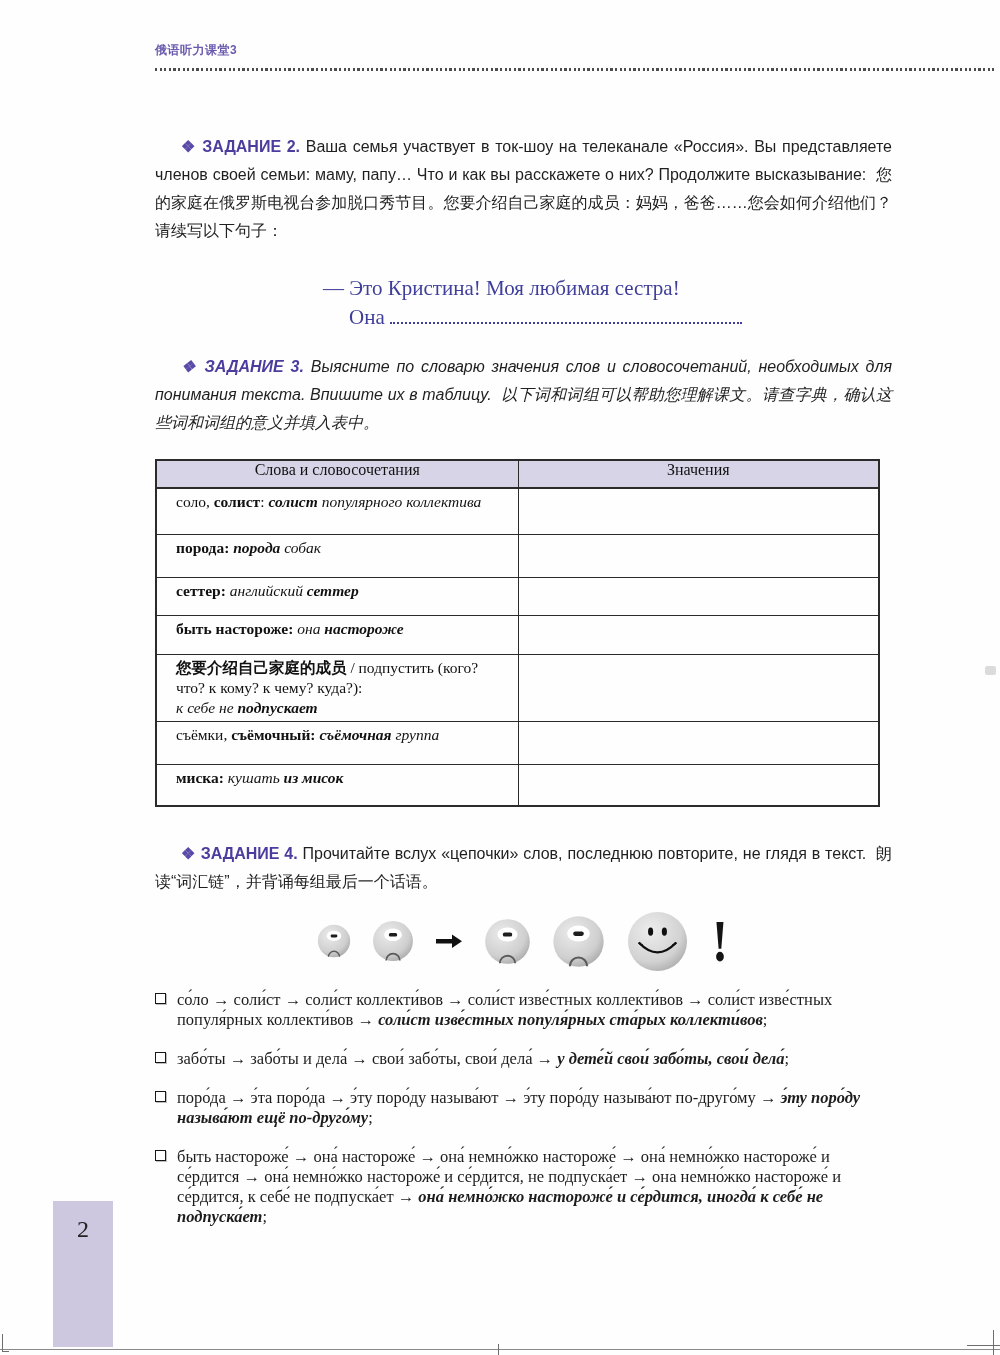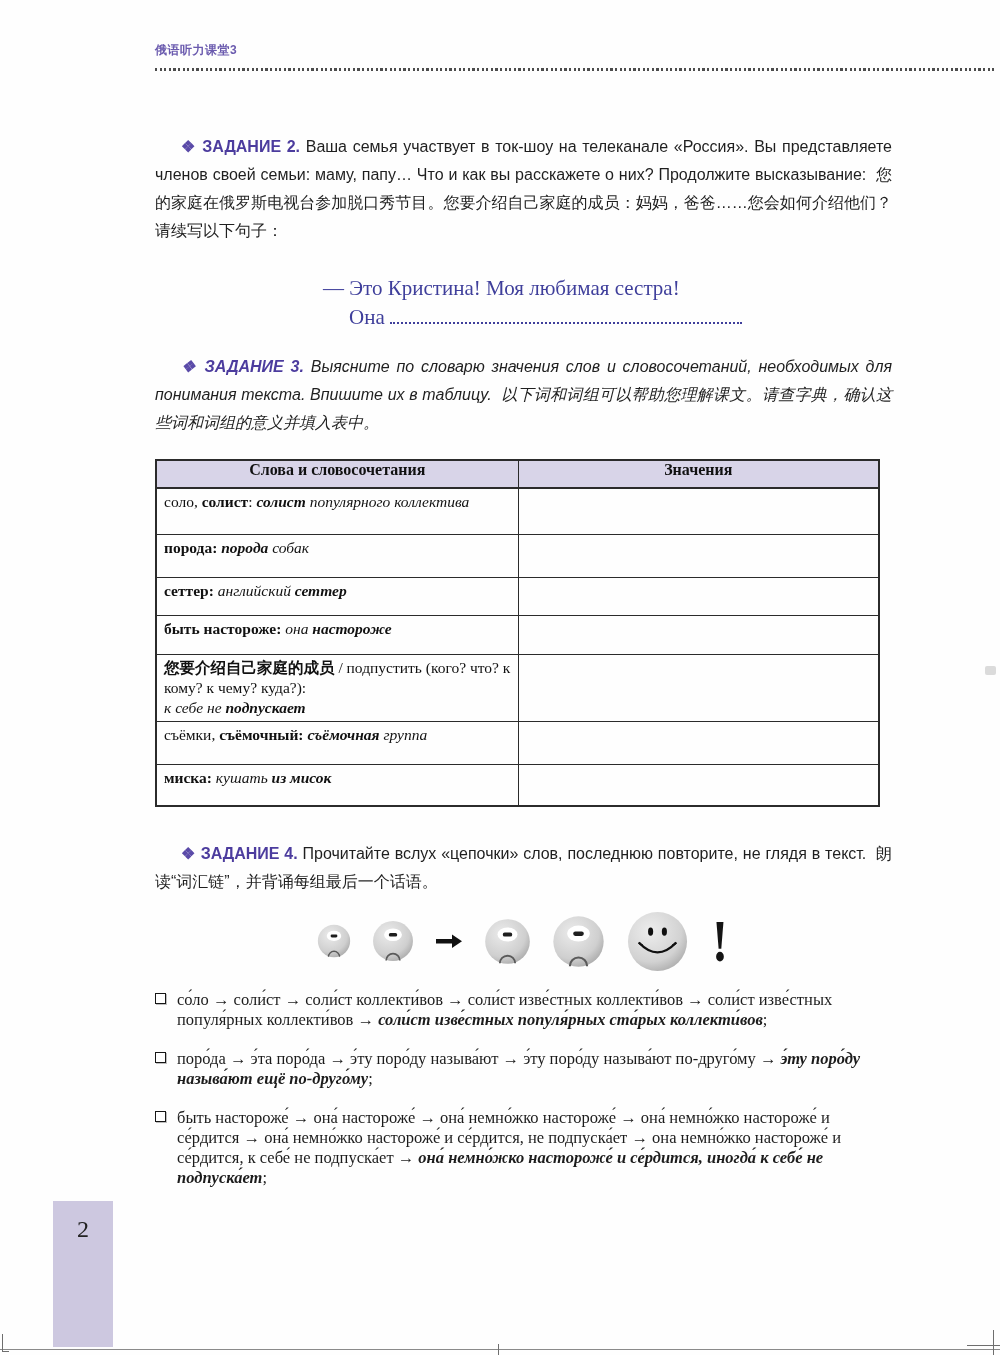--- a/index.html
+++ b/index.html
@@ -39,24 +39,24 @@
   }
 
   
   table.vocab {
     margin-top:22px; border-collapse:collapse; width:723px; table-layout:fixed;
     font-family:"Liberation Serif", serif; font-size:15.5px; color:#111;
   }
   table.vocab th, table.vocab td { border:1px solid #2b2b2b; vertical-align:top; }
   table.vocab { border:2px solid #2b2b2b; }
   table.vocab th {
-    background:#d8d4e8; font-weight:bold; font-size:16px; height:28px;
+    background:#d8d4e8; font-weight:normal; font-size:16px; height:28px;
     text-align:center; border-bottom:2px solid #2b2b2b;
   }
-  table.vocab td { padding:3px 7px; line-height:20px; white-space:pre-wrap; }
+  table.vocab td { padding:3px 19px; line-height:20px; white-space:pre-wrap; }
   .seg-normal {}
   .seg-bold { font-weight:bold; }
   .seg-italic { font-style:italic; }
   .seg-bolditalic { font-weight:bold; font-style:italic; }
 
   
   .smiley-row {
     margin-top:12px; display:flex; align-items:center; justify-content:center;
     gap:21px; height:66px;
   }
@@ -207,20 +207,24 @@
         <path d="M13 33 q 1.5 2.5 4 2.8 M51 33 q -1.5 2.5 -4 2.8" fill="none" stroke="#101010" stroke-width="1.8"></path>
       </svg>
       <span class="excl">!</span>
     </div>
 
     <div class="chains">
       <div class="chain-item c1">
         <span class="square-bullet"></span>
         <span class="chain-text"><span class="seg-normal">со́ло → соли́ст → соли́ст коллекти́вов → соли́ст изве́стных коллекти́вов → соли́ст изве́стных популя́рных коллекти́вов → </span><span class="seg-bolditalic">соли́ст изве́стных популя́рных ста́рых коллекти́вов</span><span class="seg-normal">;</span></span>
       </div>
+      <div class="chain-item c2">
+        <span class="square-bullet"></span>
+        <span class="chain-text"><span class="seg-normal">забо́ты → забо́ты и дела́ → свои́ забо́ты, свои́ дела́ → </span><span class="seg-bolditalic">у дете́й свои́ забо́ты, свои́ дела́</span><span class="seg-normal">;</span></span>
+      </div>
       <div class="chain-item c3">
         <span class="square-bullet"></span>
         <span class="chain-text"><span class="seg-normal">поро́да → э́та поро́да → э́ту поро́ду называ́ют → э́ту поро́ду называ́ют по-друго́му → </span><span class="seg-bolditalic">э́ту поро́ду называ́ют ещё по-друго́му</span><span class="seg-normal">;</span></span>
       </div>
       <div class="chain-item c4">
         <span class="square-bullet"></span>
         <span class="chain-text"><span class="seg-normal">быть настороже́ → она́ настороже́ → она́ немно́жко настороже́ → она́ немно́жко настороже́ и се́рдится → она́ немно́жко настороже́ и се́рдится, не подпуска́ет → она немно́жко настороже́ и се́рдится, к себе́ не подпуска́ет → </span><span class="seg-bolditalic">она́ немно́жко настороже́ и се́рдится, иногда́ к себе́ не подпуска́ет</span><span class="seg-normal">;</span></span>
       </div>
     </div>
 

